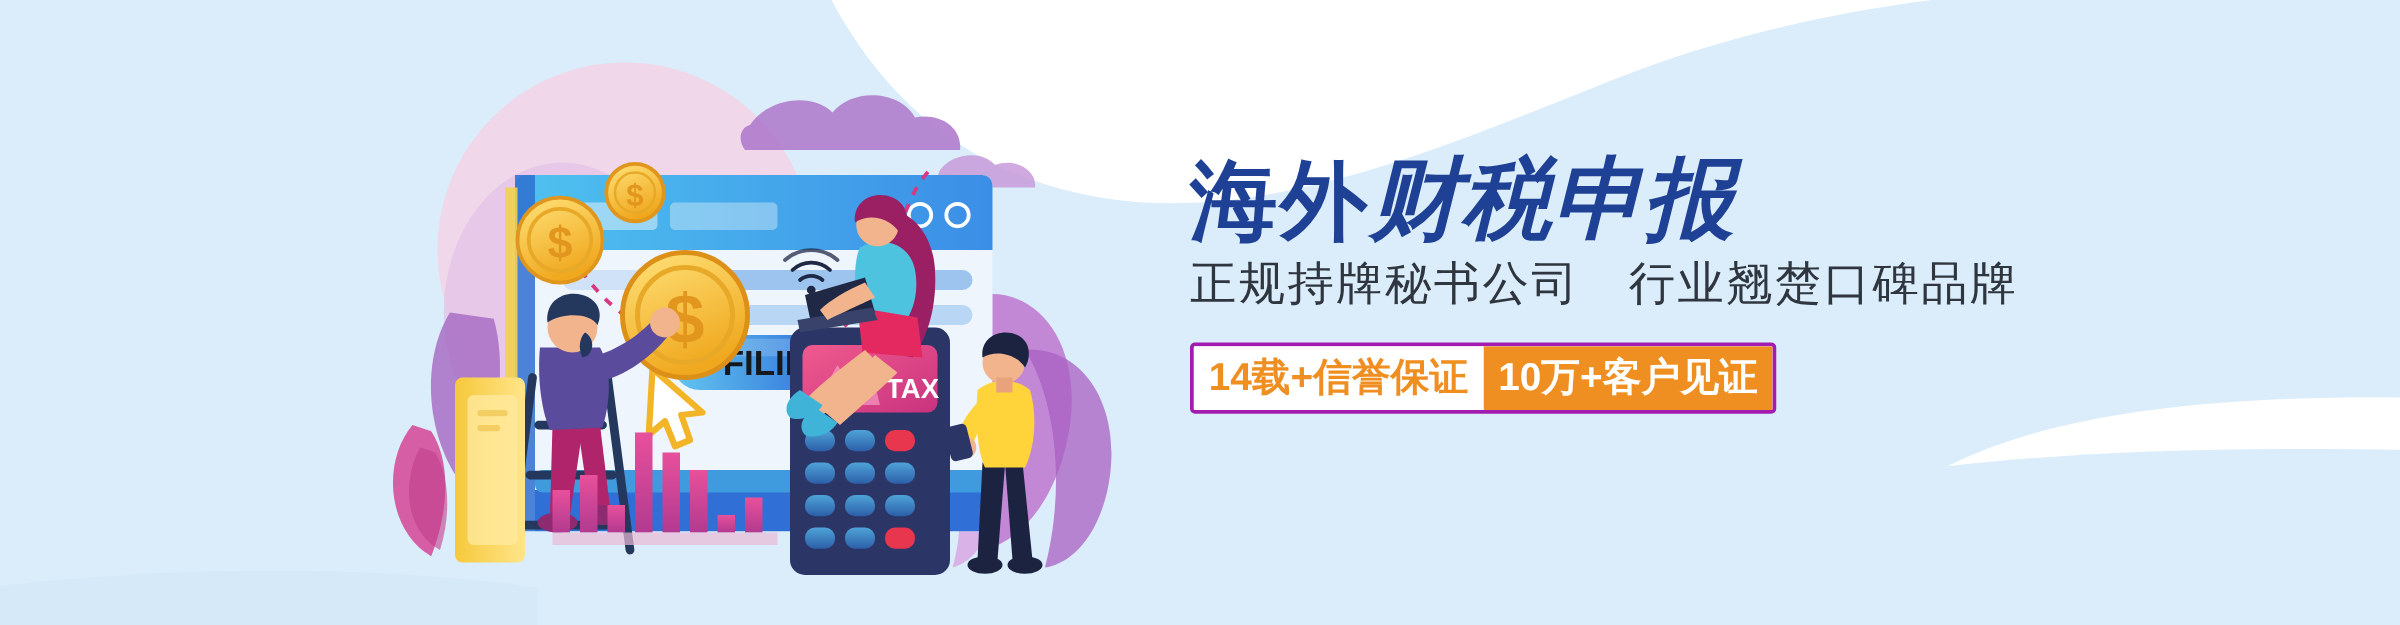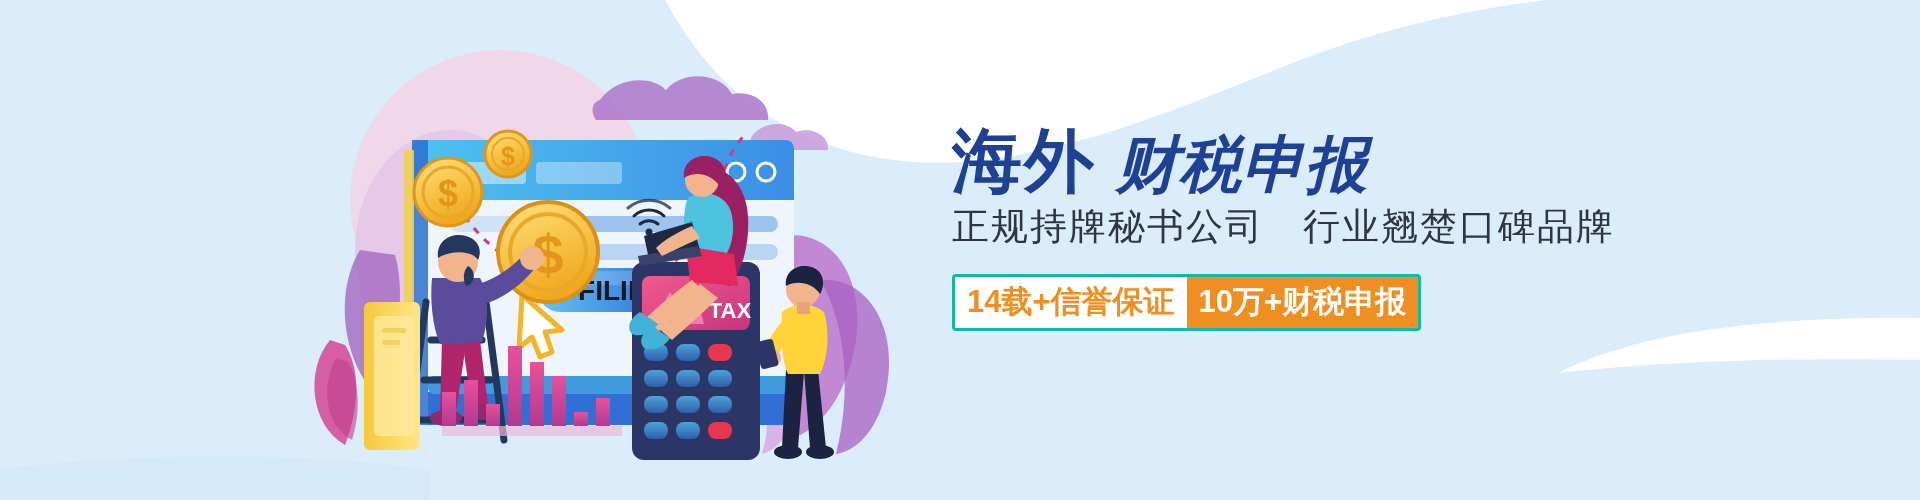--- a/index.html
+++ b/index.html
@@ -23,30 +23,30 @@
 
   .headline{
     position:relative;height:100px;white-space:nowrap;
   }
   .headline .h-main,.headline .h-sub{
     display:inline-block;vertical-align:bottom;
     color:#1f4195;font-weight:bold;line-height:1;
     letter-spacing:1px;
   }
   .headline .h-main{font-size:70px;letter-spacing:2px;margin-top:48px;}
-  .headline .h-sub{font-size:62px;margin-left:20px;font-style:italic;letter-spacing:1px;}
+  .headline .h-sub{font-size:72px;margin-left:0;font-style:italic;letter-spacing:1px;}
 
   .subtitle{
     margin-top:24px;font-size:37px;color:#2f3640;letter-spacing:2px;
     white-space:nowrap;font-weight:400;
   }
 
   .badges{
     margin-top:22px;display:inline-flex;align-items:stretch;
-    border:3px solid #14b8a6;border-radius:4px;overflow:hidden;
+    border:3px solid #a21caf;border-radius:4px;overflow:hidden;
     background:#ffffff;
   }
   .badge{
     font-size:31px;font-weight:bold;line-height:1;
     padding:9px 12px 11px 12px;white-space:nowrap;letter-spacing:0px;
     display:flex;align-items:center;
   }
   .badge-light{background:#ffffff;color:#ef8f22;}
   .badge-solid{background:#ef8f22;color:#ffffff;}
 </style>
@@ -299,18 +299,18 @@
   <div class="textblock">
 
     <div class="headline">
       <span class="h-main">海外</span><span class="h-sub">财税申报</span>
     </div>
 
     <div class="subtitle">正规持牌秘书公司　行业翘楚口碑品牌</div>
 
     <div class="badges">
       <span class="badge badge-light">14载+信誉保证</span>
-      <span class="badge badge-solid">10万+财税申报</span>
+      <span class="badge badge-solid">10万+客户见证</span>
     </div>
 
   </div>
 
 </div>
 
 </body></html>

